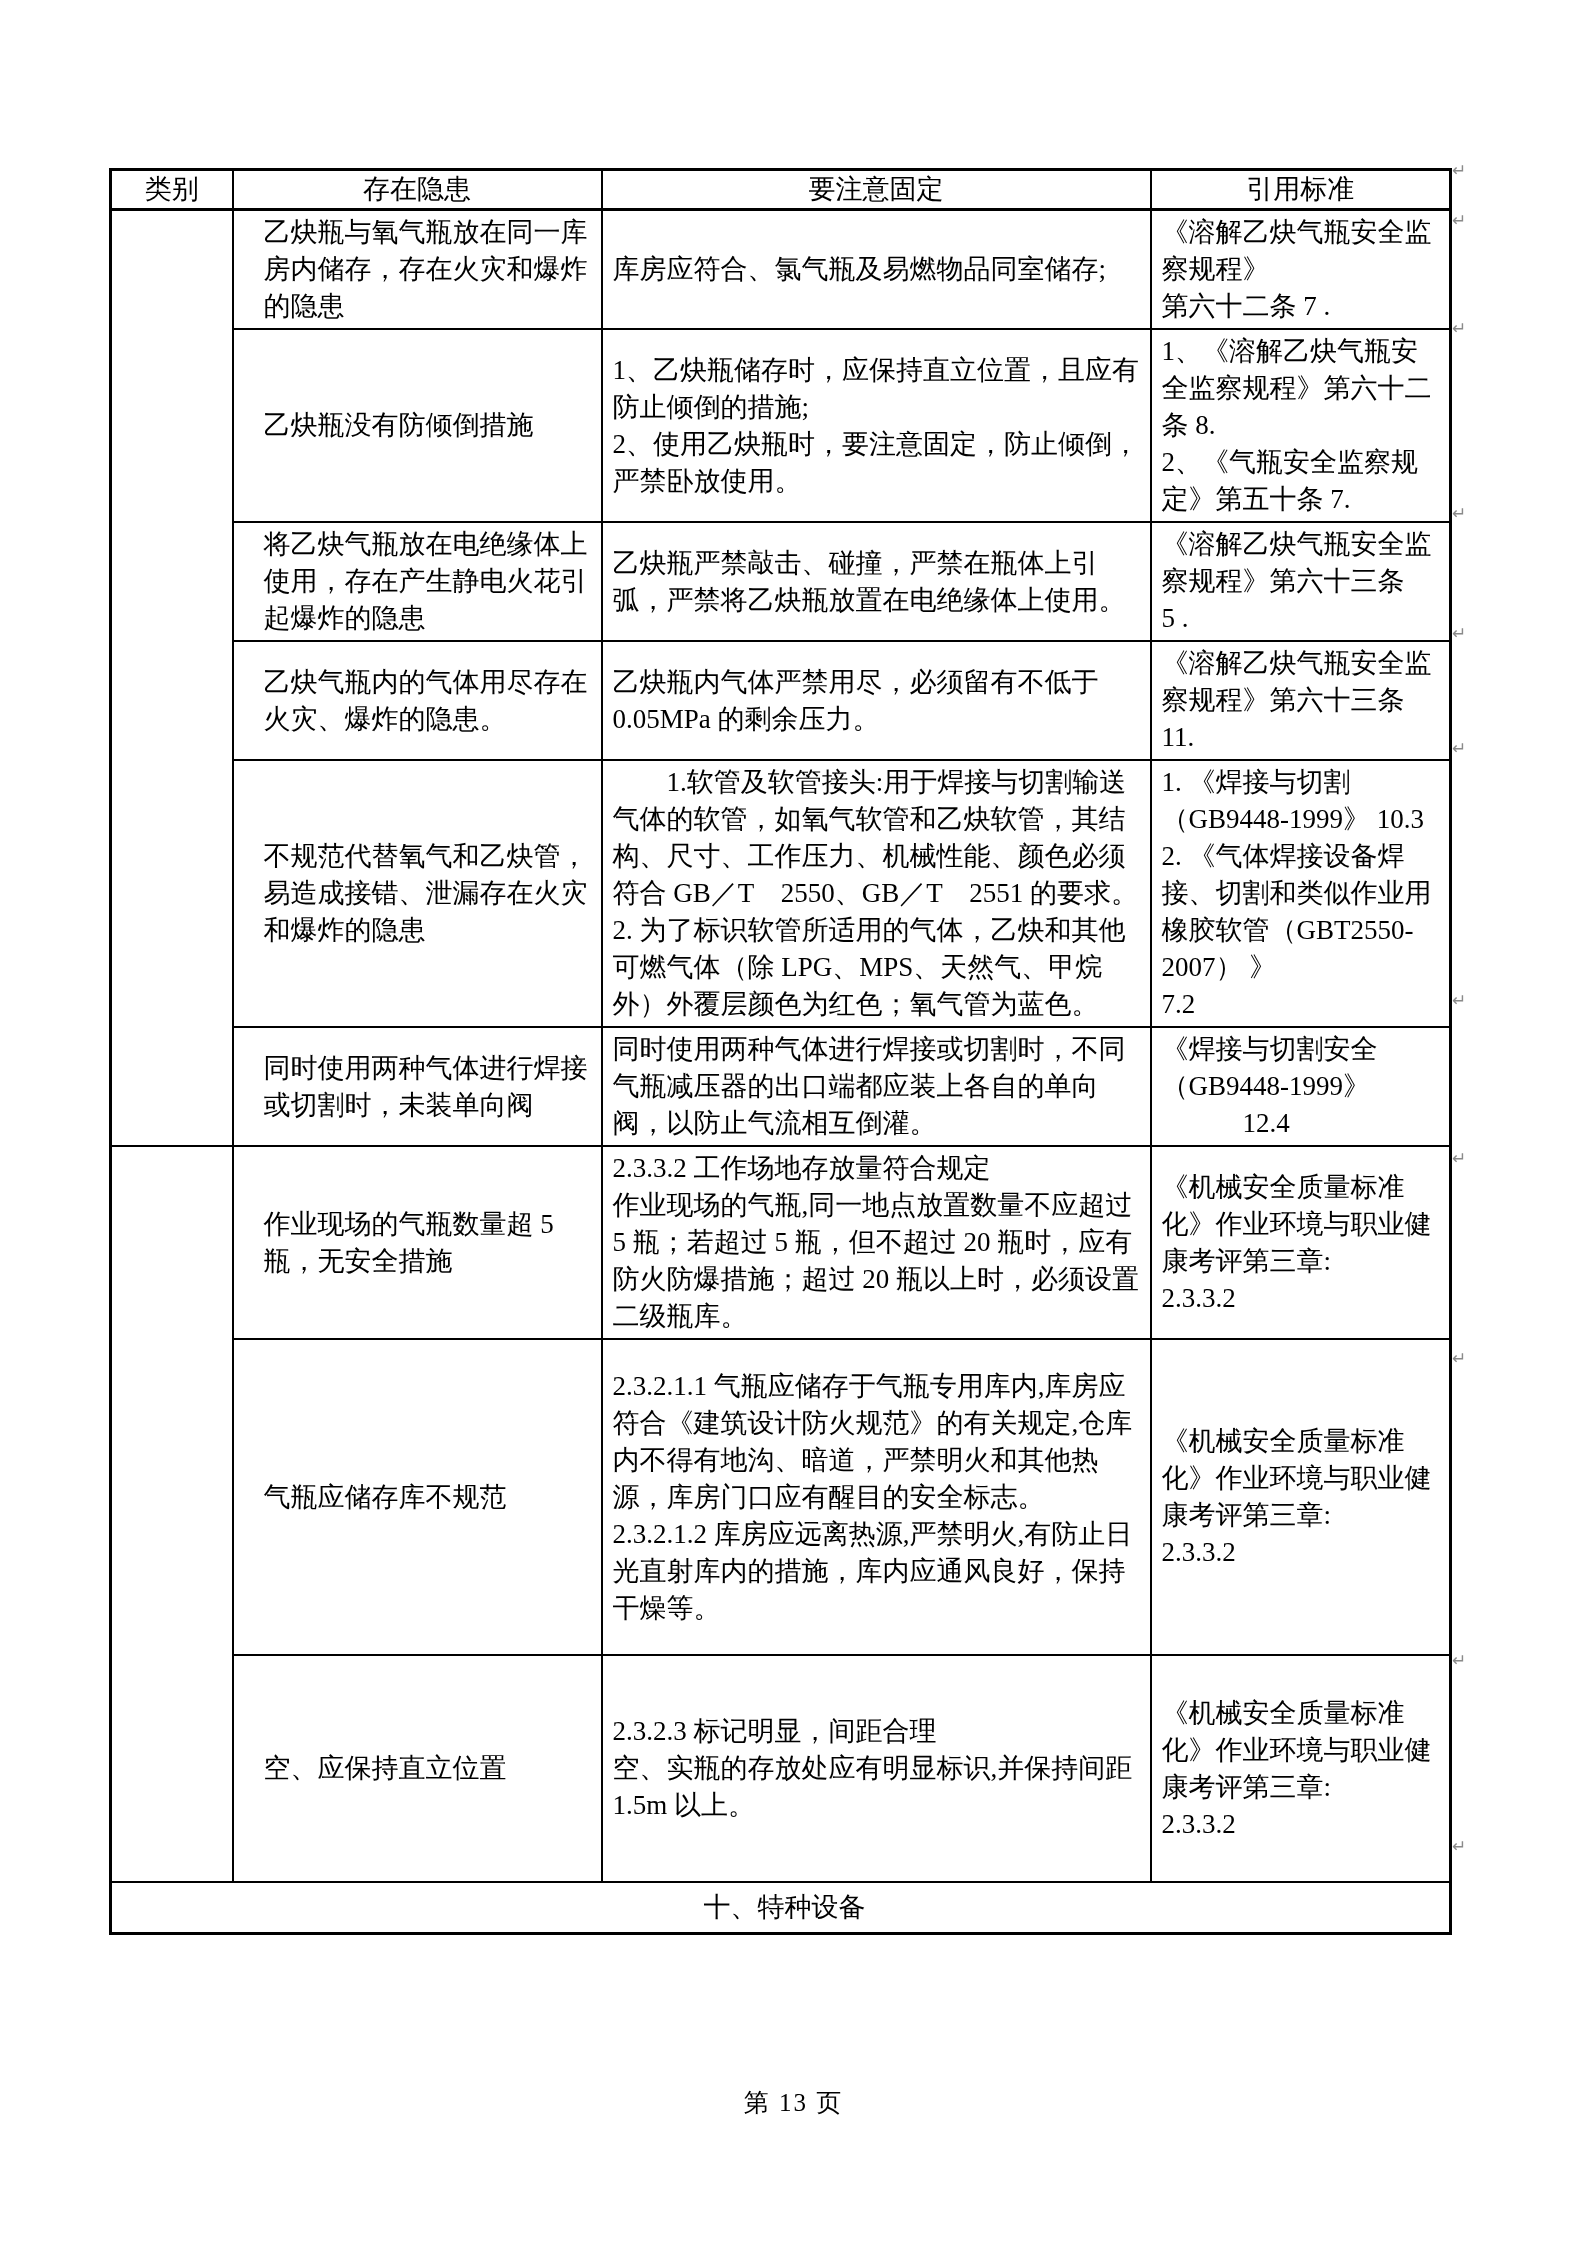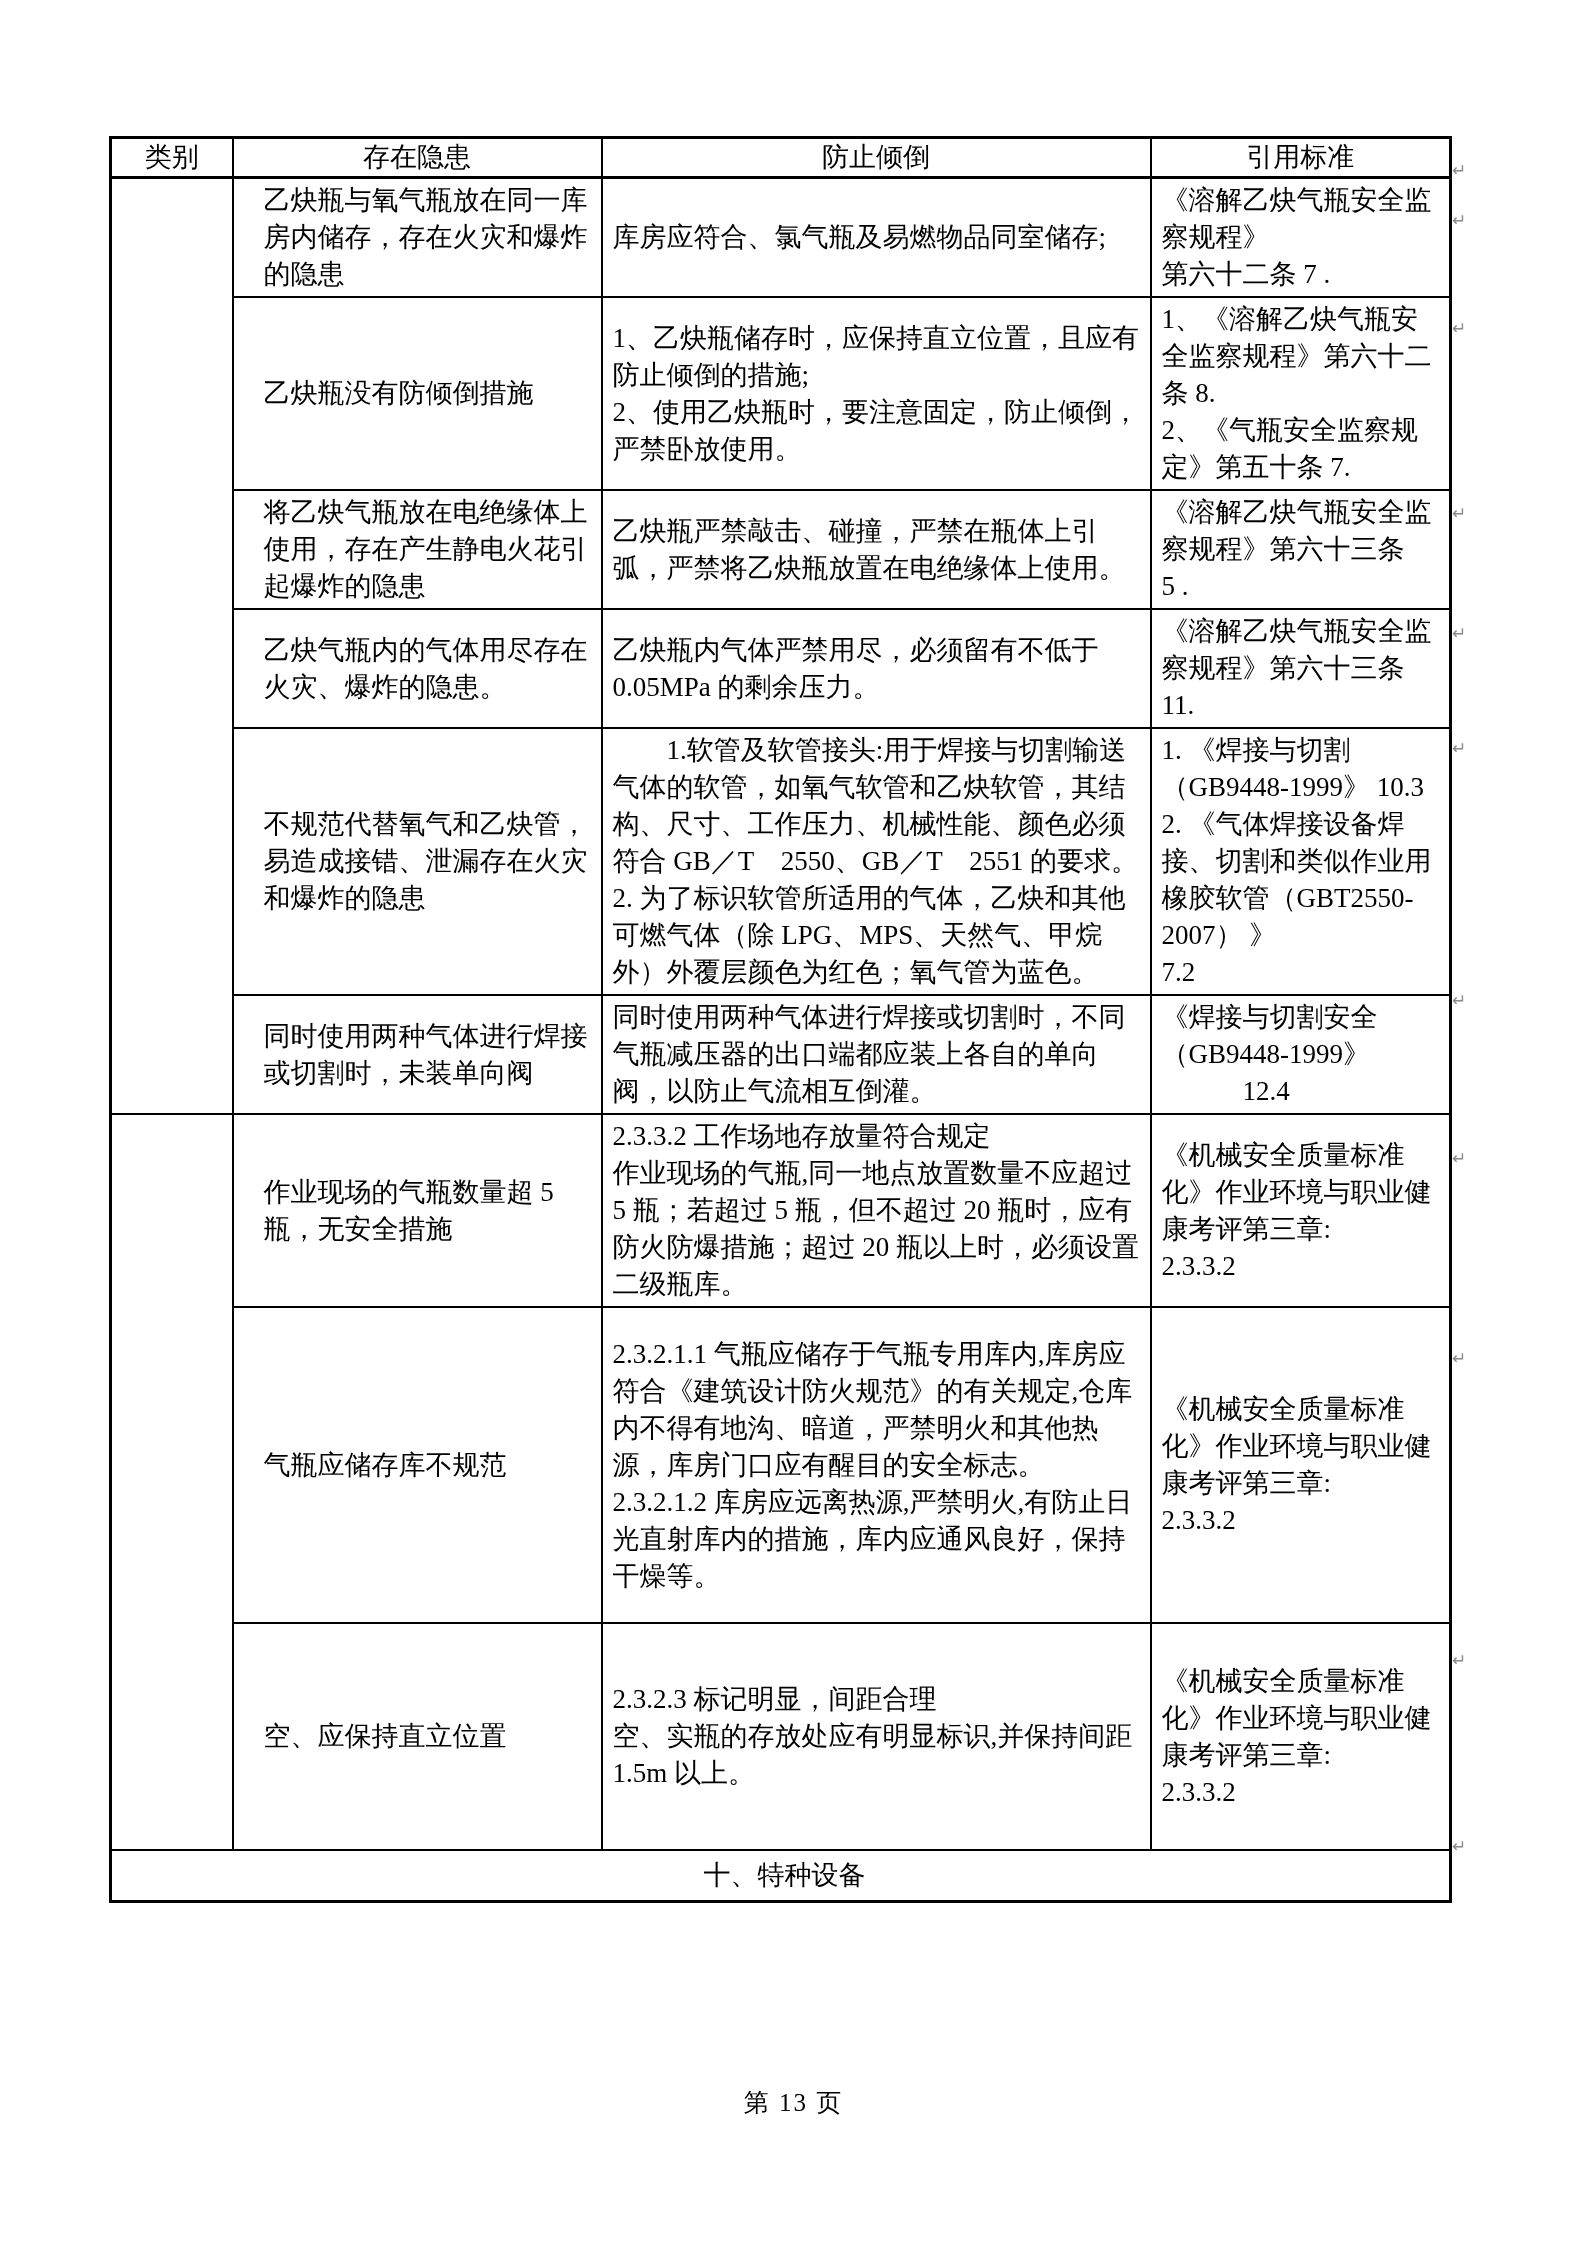--- a/index.html
+++ b/index.html
@@ -8,21 +8,21 @@
     position: relative;
     width: 1587px;
     height: 2245px;
     background: #ffffff;
     color: #000000;
     font-family: "Liberation Serif", "DejaVu Serif", serif;
   }
   table.doc-table {
     position: absolute;
     left: 109px;
-    top: 136px;
+    top: 168px;
     width: 1340px;
     border-collapse: collapse;
     table-layout: fixed;
     border: 3px solid #000;
   }
   .doc-table td, .doc-table th {
     border: 2px solid #000;
     font-size: 27px;
     line-height: 37px;
     font-weight: normal;
@@ -68,21 +68,21 @@
   <colgroup>
     <col style="width:122px">
     <col style="width:369px">
     <col style="width:549px">
     <col style="width:300px">
   </colgroup>
   <thead>
     <tr>
       <th>类别</th>
       <th>存在隐患</th>
-      <th>防止倾倒</th>
+      <th>要注意固定</th>
       <th>引用标准</th>
     </tr>
   </thead>
   <tbody>
     <tr style="height:113px">
       <td class="c-cat" rowspan="6"></td>
       <td class="c-hz">乙炔瓶与氧气瓶放在同一库房内储存，存在火灾和爆炸的隐患</td>
       <td class="c-ms">库房应符合、氯气瓶及易燃物品同室储存;</td>
       <td class="c-st">《溶解乙炔气瓶安全监察规程》
 第六十二条 7 .</td>

